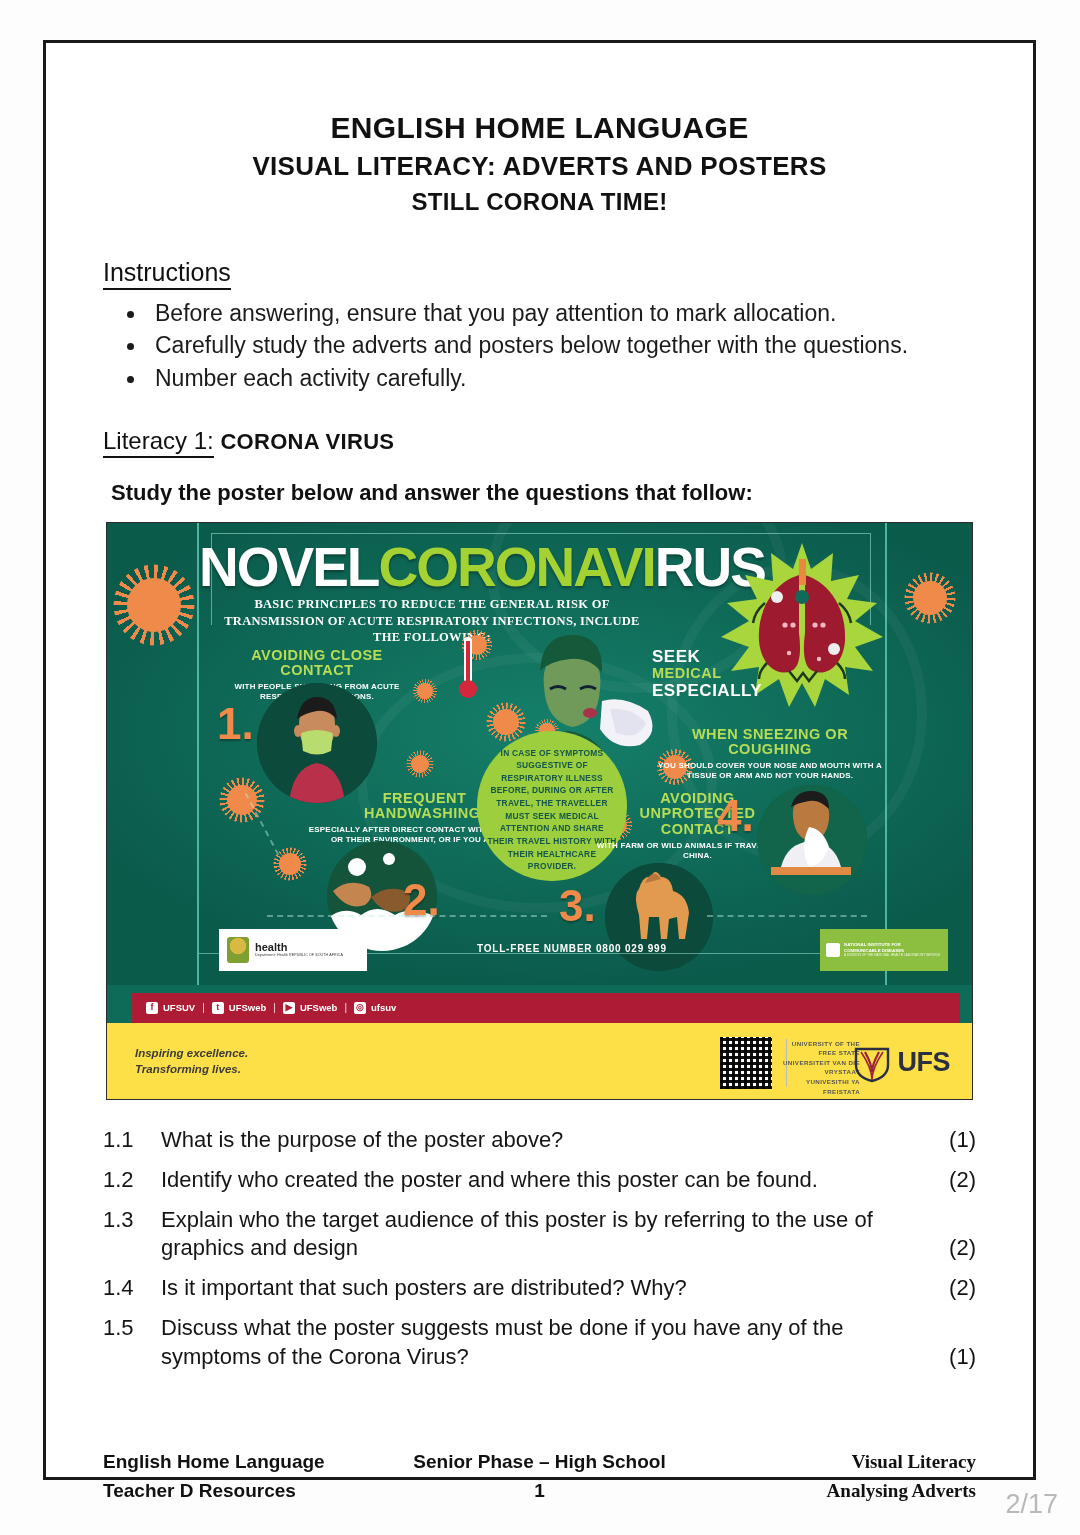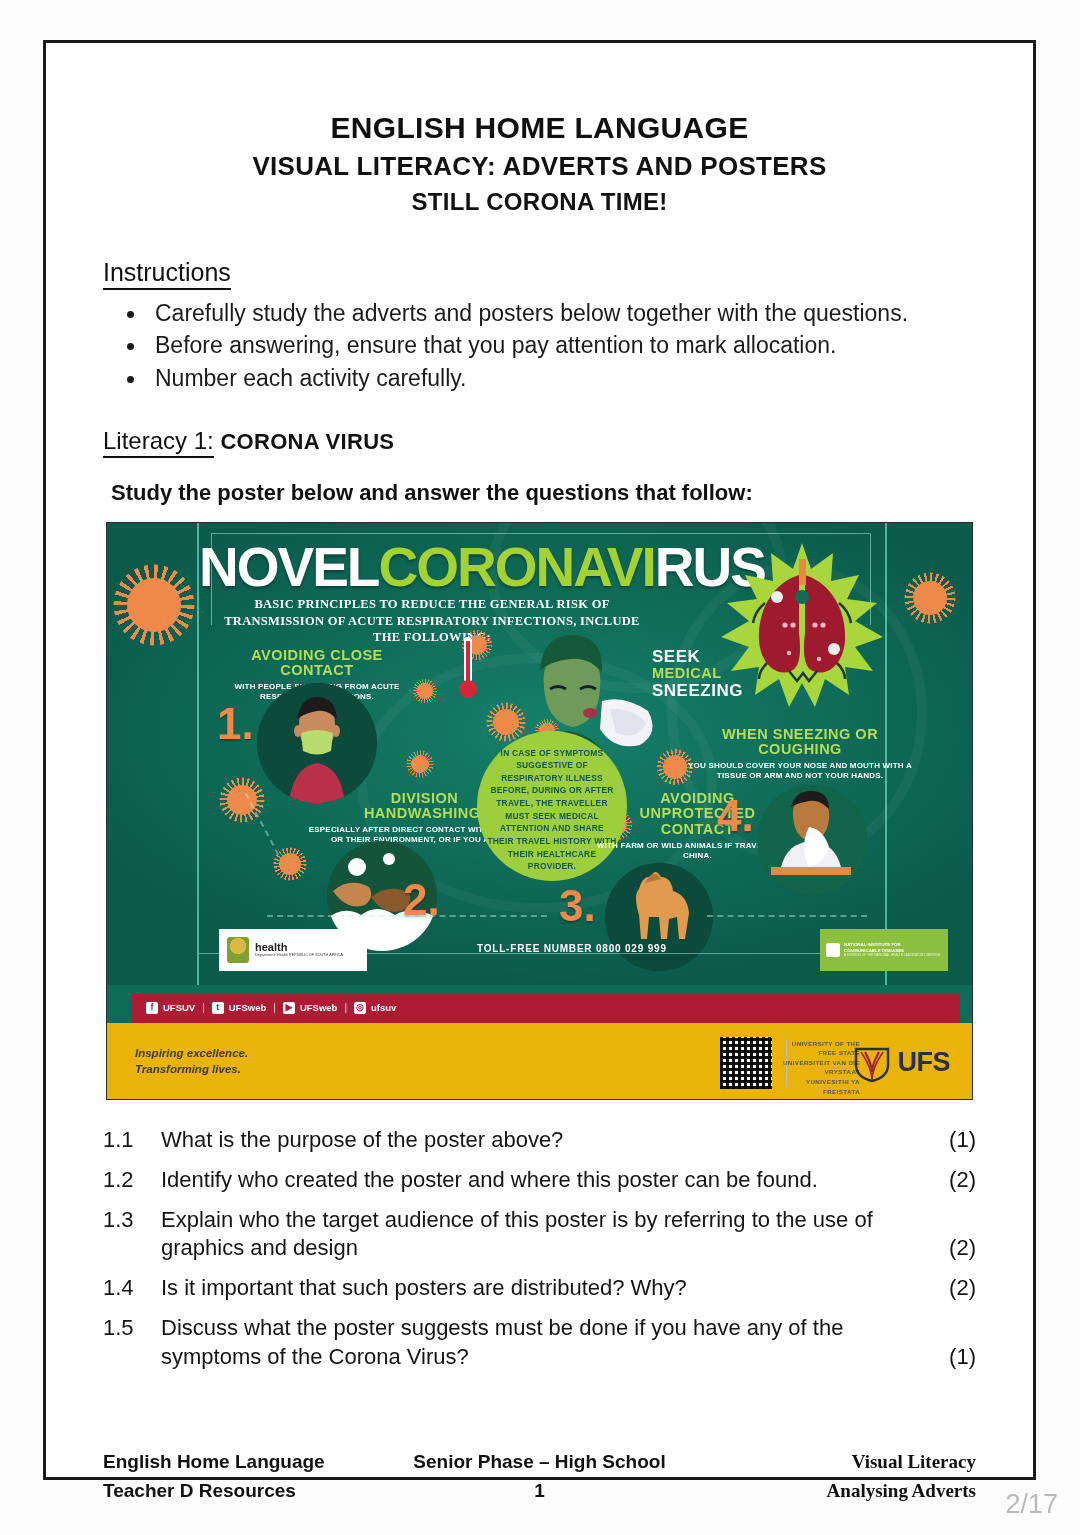--- a/index.html
+++ b/index.html
@@ -242,21 +242,21 @@
   }
   .social { display:flex; align-items:center; gap:5px; font-size: 9.5px; font-weight: bold; }
   .social + .sep { margin: 0 7px; font-size: 10px; opacity:.85; }
   .sq { width: 12px; height: 12px; background: #fff; border-radius: 2px;
         display:flex; align-items:center; justify-content:center;
         color:#ad1b35; font-size: 9px; font-weight:bold; line-height:1; }
 
   
   .pfooter {
     position: absolute; left: 0; right: 0; top: 500px; bottom: 0;
-    background: #eab308;
+    background: #fde047;
     display: flex; align-items: center;
   }
   .tagline {
     position: absolute; left: 28px; top: 22px;
     font-style: italic; font-weight: bold; font-size: 11.5px;
     color: #3a3a3a; line-height: 1.45;
   }
   .qr {
     position: absolute; right: 200px; top: 14px;
     width: 52px; height: 52px;
@@ -319,22 +319,22 @@
    <div id="page-inner">
 
     <div class="doc-title t1">ENGLISH HOME LANGUAGE</div>
     <div class="doc-title t2">VISUAL LITERACY: ADVERTS AND POSTERS</div>
     <div class="doc-title t3">STILL CORONA TIME!</div>
 
     <div class="sec-head">
       <span class="underline-hand">Instructions</span>
     </div>
     <ul class="instructions">
+      <li>Before answering, ensure that you pay attention to mark allocation.</li>
       <li>Carefully study the adverts and posters below together with the questions.</li>
-      <li>Before answering, ensure that you pay attention to mark allocation.</li>
       <li>Number each activity carefully.</li>
     </ul>
 
     <div class="activity-line">
       <span class="underline-hand">Literacy 1:</span>
       <span class="bold">CORONA VIRUS</span>
     </div>
     <div class="study-line">Study the poster below and answer the questions that follow:</div>
 
     <div id="poster">
@@ -402,21 +402,21 @@
             <path d="M32 120 q4 -36 28 -40 q24 4 28 40 Z" fill="#b9304a"></path>
             <path d="M42 42 q0 -22 18 -22 q18 0 18 22 q0 24 -18 28 q-18 -4 -18 -28 Z" fill="#c78b5e"></path>
             <path d="M40 36 q4 -22 20 -22 q18 0 20 22 q-10 -10 -20 -8 q-12 2 -20 8 Z" fill="#1b1b1b"></path>
             <path d="M44 50 q16 -6 32 0 l-2 18 q-14 7 -28 0 Z" fill="#b8dd6e"></path>
             <ellipse cx="41" cy="48" rx="4" ry="6" fill="#c78b5e"></ellipse>
             <ellipse cx="79" cy="48" rx="4" ry="6" fill="#c78b5e"></ellipse>
           </svg>
         </div>
 
         <div class="lbl" style="left:200px;top:268px;width:235px;">
-          <span class="big">DIVISION</span>
+          <span class="big">FREQUENT</span>
           <span class="big">HANDWASHING,</span>
           <span class="sm">ESPECIALLY AFTER DIRECT CONTACT WITH ILL PEOPLE OR THEIR ENVIRONMENT, OR IF YOU ARE ILL.</span>
         </div>
         <div class="photo-circle" style="left:220px;top:318px;width:110px;height:110px;background:#0a5b3e;">
           <svg viewBox="0 0 110 110" style="width:100%;height:100%;">
             <circle cx="55" cy="55" r="55" fill="#14543a"></circle>
             <path d="M0 78 q16 -14 34 -4 q16 -12 34 0 q16 -10 42 2 L110 110 L0 110 Z" fill="#ffffff"></path>
             <circle cx="30" cy="26" r="9" fill="#ffffff"></circle>
             <circle cx="62" cy="18" r="6" fill="#ffffff"></circle>
             <path d="M6 50 q16 -14 36 -4 q6 10 -4 18 q-18 6 -32 -14 Z" fill="#c4854f"></path>
@@ -439,41 +439,41 @@
           <path d="M58 58 q8 -5 16 0" stroke="#123" stroke-width="3" fill="none"></path>
           <path d="M88 58 q8 -5 16 0" stroke="#123" stroke-width="3" fill="none"></path>
           <ellipse cx="98" cy="82" rx="7" ry="5" fill="#a8324a"></ellipse>
           <path d="M110 70 q22 -6 46 10 q12 22 -8 34 q-26 6 -40 -16 Z" fill="#f2f2f8"></path>
           <path d="M118 78 q22 -2 36 14 q-8 18 -30 10 Z" fill="#e2e3ee"></path>
         </svg>
 
         <div class="lbl" style="left:545px;top:125px;width:150px;text-align:left;">
           <span class="bigw">SEEK</span>
           <span class="big">MEDICAL</span>
-          <span class="bigw">SNEEZING</span>
+          <span class="bigw">ESPECIALLY</span>
         </div>
 
         <div class="greencircle" style="left:370px;top:208px;width:150px;height:150px;">IN CASE OF SYMPTOMS SUGGESTIVE OF RESPIRATORY ILLNESS BEFORE, DURING OR AFTER TRAVEL, THE TRAVELLER MUST SEEK MEDICAL ATTENTION AND SHARE THEIR TRAVEL HISTORY WITH THEIR HEALTHCARE PROVIDER.</div>
 
         <div class="lbl" style="left:488px;top:268px;width:205px;">
           <span class="big">AVOIDING</span>
           <span class="big">UNPROTECTED</span>
           <span class="big">CONTACT</span>
           <span class="sm">WITH FARM OR WILD ANIMALS IF TRAVELLING IN CHINA.</span>
         </div>
         <div class="photo-circle" style="left:498px;top:340px;width:108px;height:108px;background:#0c4a3b;">
           <svg viewBox="0 0 108 108" style="width:100%;height:100%;">
             <circle cx="54" cy="54" r="54" fill="#0c4a3b"></circle>
             <path d="M34 26 q4 -14 12 -12 q4 -10 10 0 q10 0 12 14 q14 4 16 22 l-4 26 l-6 0 l-2 -22 l-8 2 l-2 20 l-6 0 l-2 -22 l-10 0 l-2 22 l-6 0 l-2 -24 q-6 -20 0 -26 Z" fill="#e29a4f"></path>
             <path d="M40 20 q8 -16 16 -4 q-8 2 -16 4 Z" fill="#b9763a"></path>
           </svg>
         </div>
         <div class="num" style="left:452px;top:358px;">3.</div>
 
-        <div class="lbl" style="left:578px;top:204px;width:230px;">
+        <div class="lbl" style="left:548px;top:204px;width:230px;">
           <span class="big">WHEN SNEEZING OR</span>
           <span class="big">COUGHING</span>
           <span class="sm">YOU SHOULD COVER YOUR NOSE AND MOUTH WITH A TISSUE OR ARM AND NOT YOUR HANDS.</span>
         </div>
         <div class="photo-circle" style="left:650px;top:262px;width:110px;height:110px;background:#0e6045;">
           <svg viewBox="0 0 110 110" style="width:100%;height:100%;">
             <circle cx="55" cy="55" r="55" fill="#12654a"></circle>
             <rect x="14" y="82" width="80" height="8" fill="#e08a44"></rect>
             <path d="M24 82 q6 -24 30 -26 q24 2 30 26 Z" fill="#efeff4"></path>
             <path d="M36 32 q-2 -20 18 -20 q20 0 18 22 q-2 20 -18 22 q-16 -2 -18 -24 Z" fill="#b9793f"></path>

